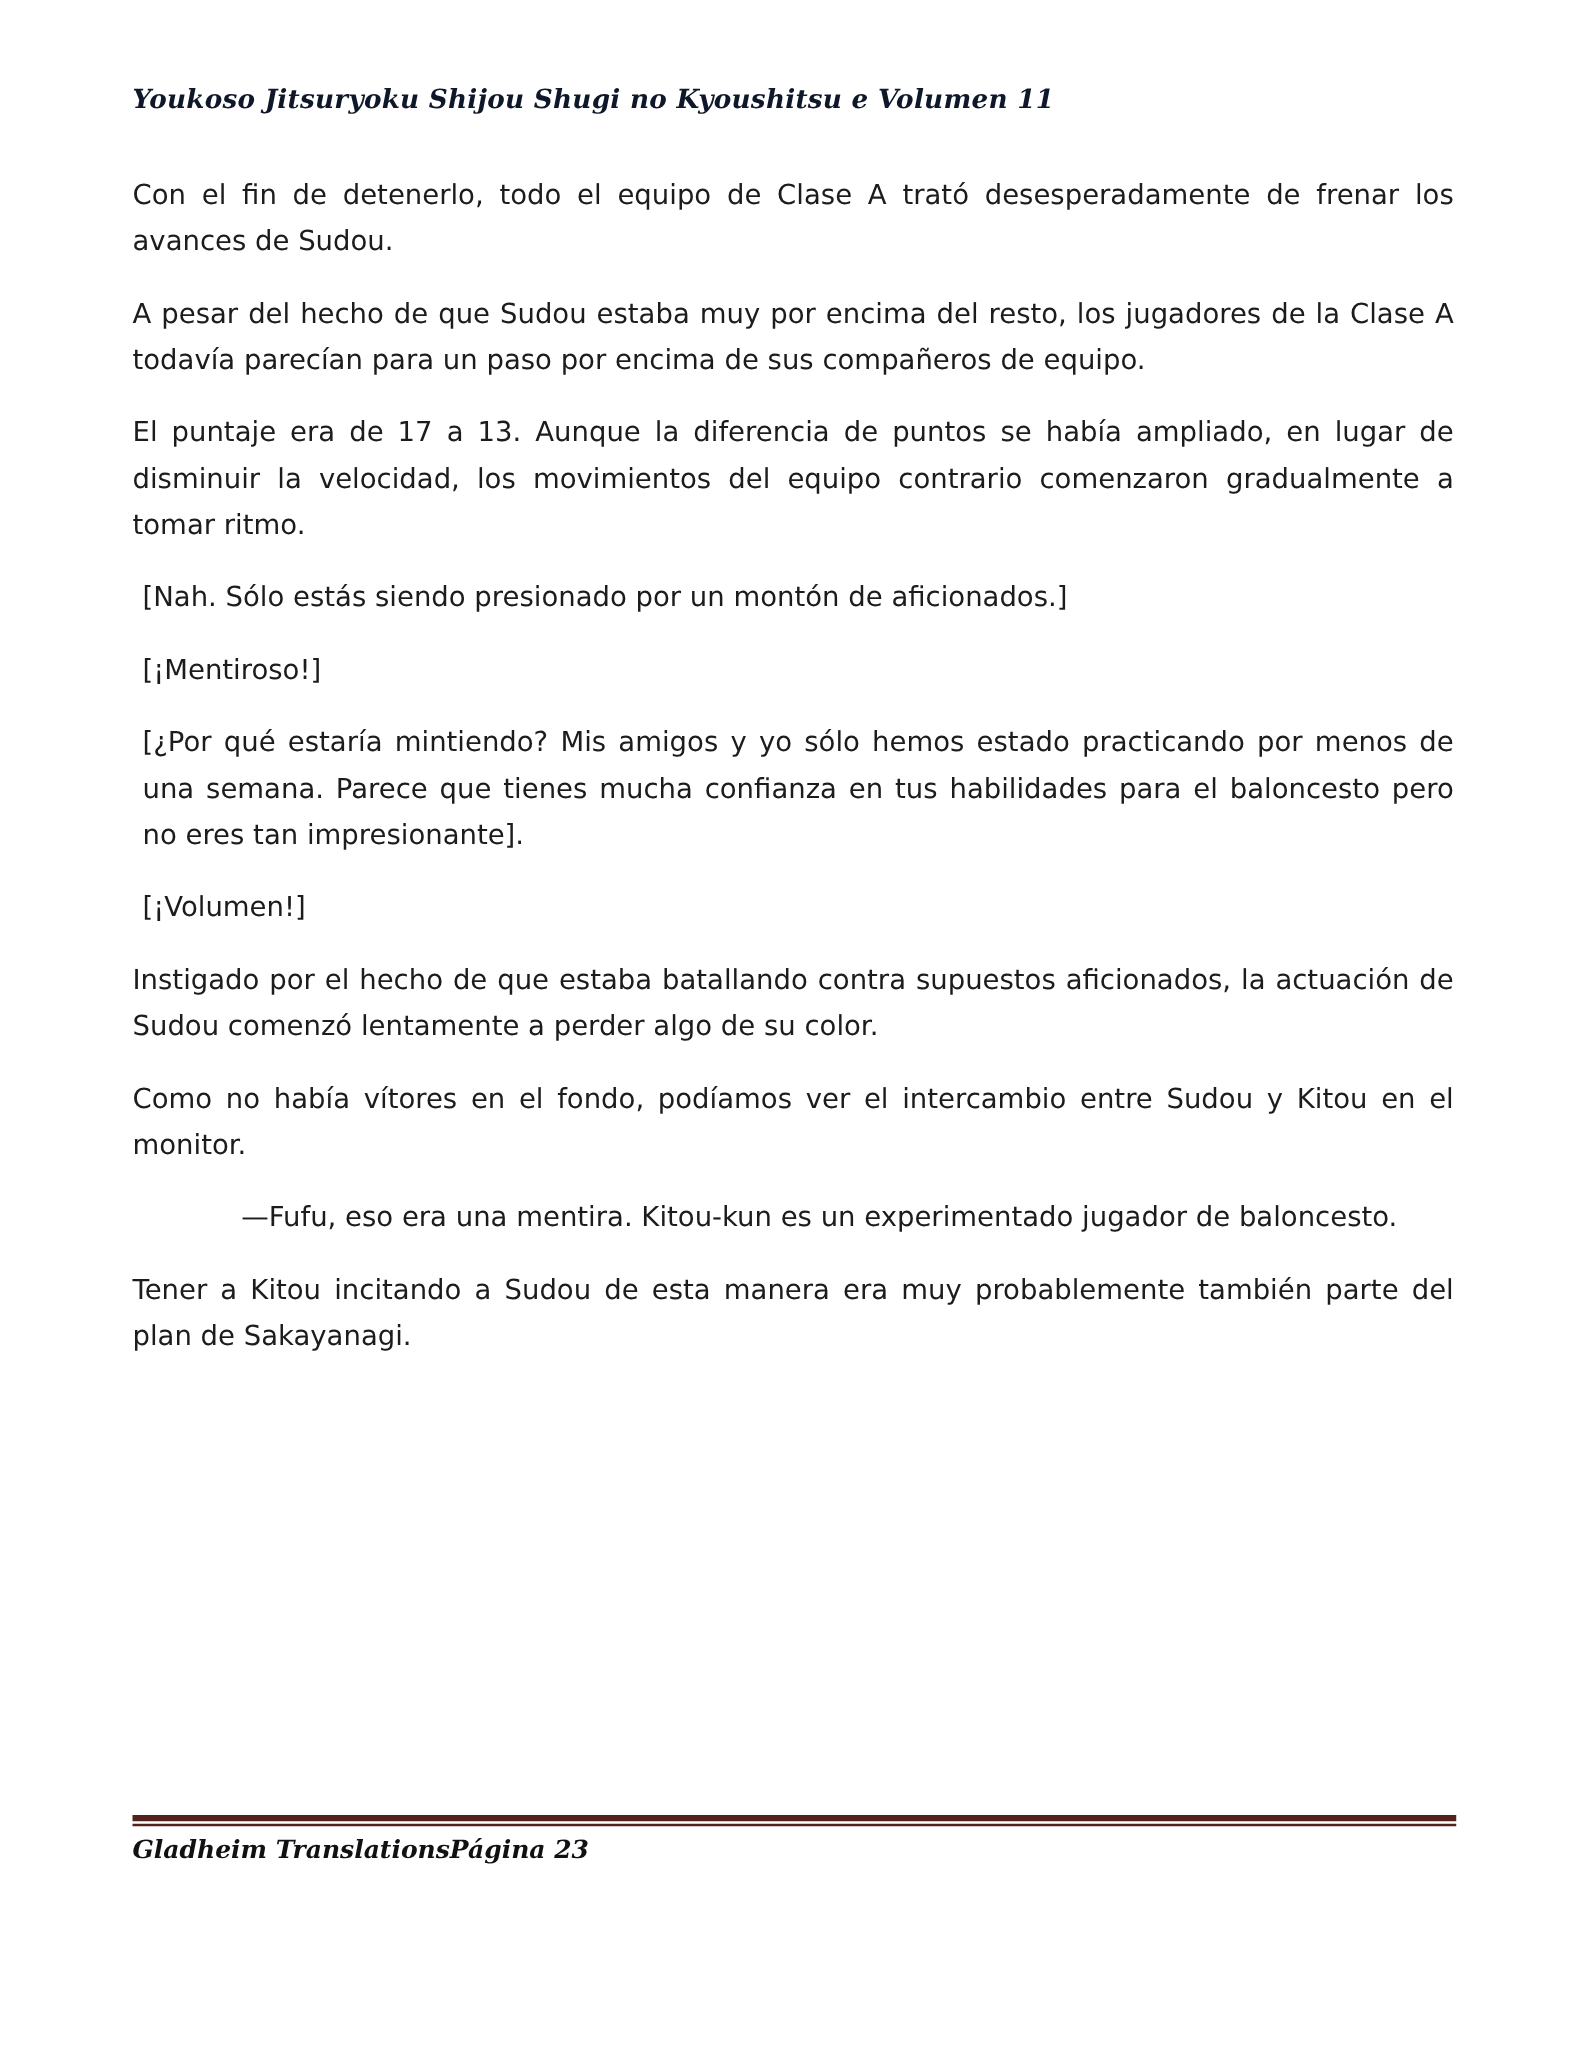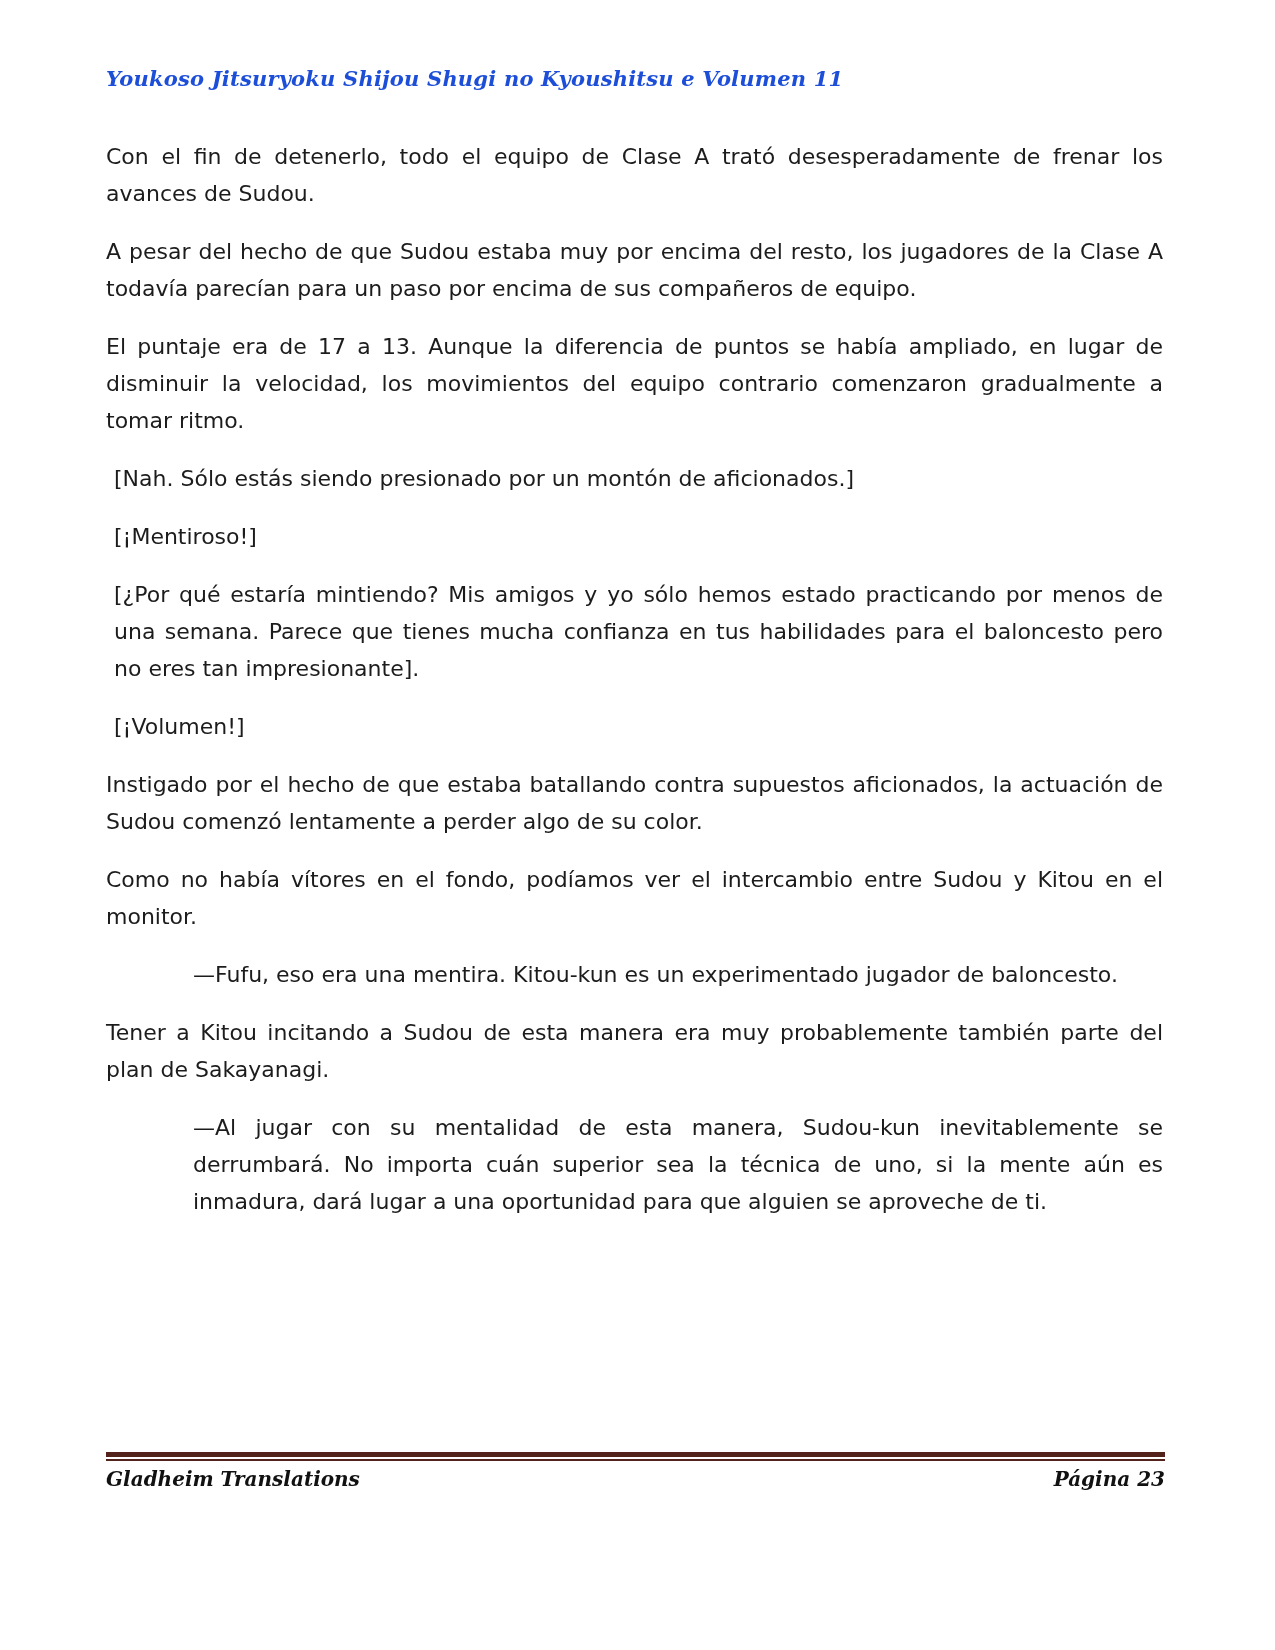--- a/index.html
+++ b/index.html
@@ -23,21 +23,21 @@
     top: 66px;
     left: 106px;
     right: 110px;
   }
   .header-title {
     font-family: "DejaVu Serif", serif;
     font-weight: bold;
     font-style: italic;
     font-size: 21px;
     letter-spacing: 0.2px;
-    color: #1d4ed8;
+    color: #0f172a;
   }
   .content {
     position: absolute;
     top: 138px;
     left: 106px;
     right: 112px;
   }
   .para {
     font-size: 22px;
     line-height: 37px;
@@ -57,21 +57,20 @@
     top: 1452px;
   }
   .footer-rule {
     border-top: 5px solid var(--accent, #53221a);
     border-bottom: 2px solid var(--accent, #53221a);
     height: 2px;
     margin-bottom: 6px;
   }
   .footer-row {
     display: flex;
-    justify-content: space-between;
     align-items: baseline;
   }
   .footer-text {
     font-family: "DejaVu Serif", serif;
     font-weight: bold;
     font-style: italic;
     font-size: 20px;
     color: #111111;
   }
 </style>
@@ -89,21 +88,20 @@
     <p class="para normal">A pesar del hecho de que Sudou estaba muy por encima del resto, los jugadores de la Clase A todavía parecían para un paso por encima de sus compañeros de equipo.</p>
     <p class="para normal">El puntaje era de 17 a 13. Aunque la diferencia de puntos se había ampliado, en lugar de disminuir la velocidad, los movimientos del equipo contrario comenzaron gradualmente a tomar ritmo.</p>
     <p class="para dialogue">[Nah. Sólo estás siendo presionado por un montón de aficionados.]</p>
     <p class="para dialogue">[¡Mentiroso!]</p>
     <p class="para dialogue">[¿Por qué estaría mintiendo? Mis amigos y yo sólo hemos estado practicando por menos de una semana. Parece que tienes mucha confianza en tus habilidades para el baloncesto pero no eres tan impresionante].</p>
     <p class="para dialogue">[¡Volumen!]</p>
     <p class="para normal">Instigado por el hecho de que estaba batallando contra supuestos aficionados, la actuación de Sudou comenzó lentamente a perder algo de su color.</p>
     <p class="para normal">Como no había vítores en el fondo, podíamos ver el intercambio entre Sudou y Kitou en el monitor.</p>
     <p class="para quote">—Fufu, eso era una mentira. Kitou-kun es un experimentado jugador de baloncesto.</p>
     <p class="para normal">Tener a Kitou incitando a Sudou de esta manera era muy probablemente también parte del plan de Sakayanagi.</p>
-    <p class="para quote">—Al jugar con su mentalidad de esta manera, Sudou-kun inevitablemente se derrumbará. No importa cuán superior sea la técnica de uno, si la mente aún es inmadura, dará lugar a una oportunidad para que alguien se aproveche de ti.</p>
   </div>
 
   <div class="footer">
     <div class="footer-rule"></div>
     <div class="footer-row">
       <span class="footer-text">Gladheim Translations</span>
       <span class="footer-text">Página 23</span>
     </div>
   </div>
 

